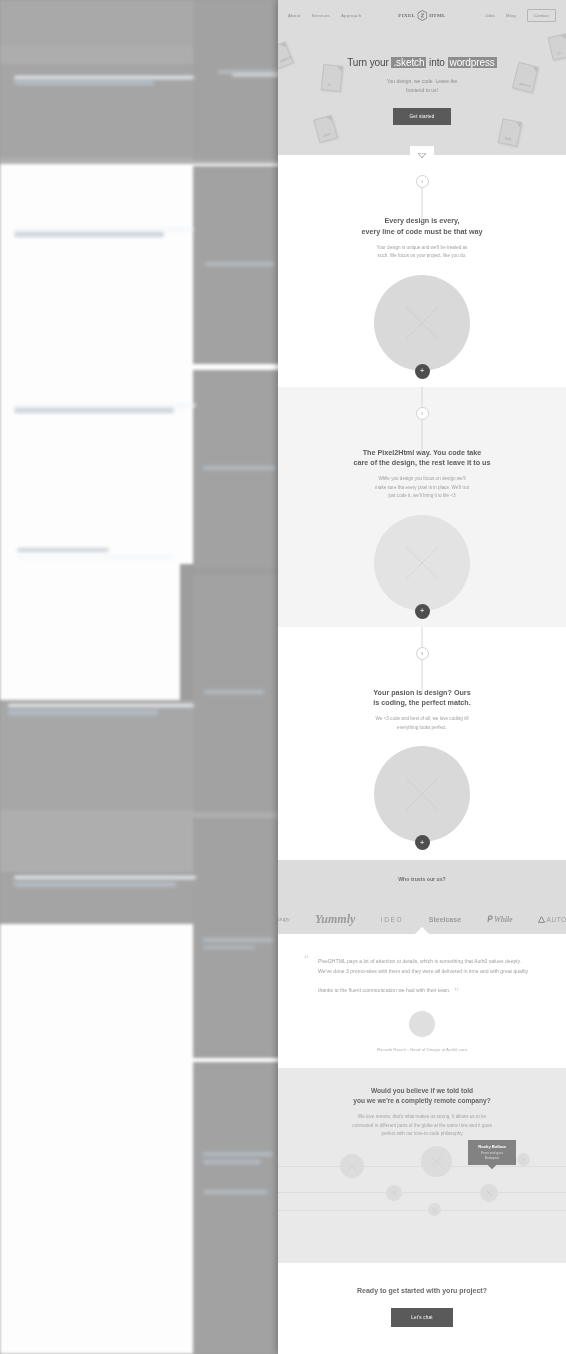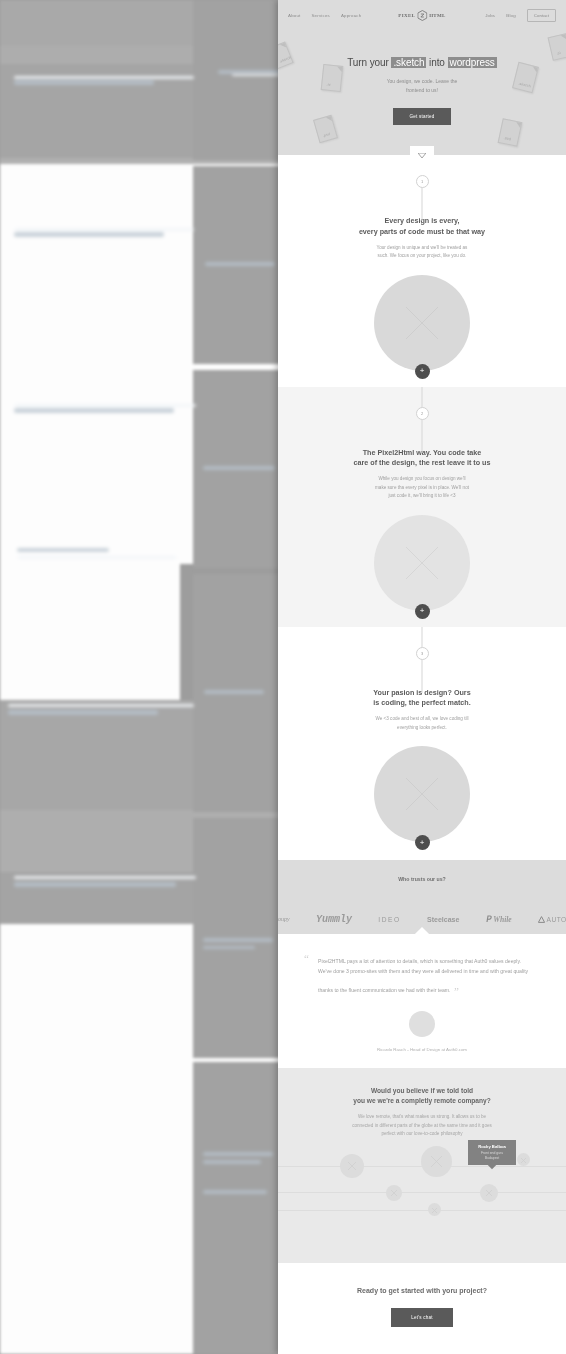--- a/index.html
+++ b/index.html
@@ -82,21 +82,21 @@
   .trust { background:#dcdcdc; text-align:center; padding:16px 0 0; position:relative; }
   .trust-h3 { font-size:5.2px; font-weight:bold; color:#6e6e6e; }
   .trust-row { display:flex; align-items:center; justify-content:center;
                gap:14px; margin-top:16px; }
   .trust-num { font-size:22px; color:#8a8a8a; font-weight:300; letter-spacing:-.5px; }
   .trust-txt { font-size:9.5px; color:#7e7e7e; text-align:left; line-height:1.45;
                max-width:140px; }
   .logos { display:flex; align-items:center; justify-content:space-between;
            padding:0 4px; margin-top:22px; height:30px; }
   .logo-item { font-size:6.6px; color:#9a9a9a; white-space:nowrap; }
-  .logo-yummly { font-family:Liberation Mono, monospace; font-style:italic; font-weight:bold; font-size:10px; }
+  .logo-yummly { font-family:Liberation Serif, serif; font-style:italic; font-weight:bold; font-size:12px; }
   .logo-ideo { letter-spacing:1.6px; font-size:6.6px; }
   .logo-steel { font-weight:bold; font-size:7px; }
   .logo-paypal { font-family:"Liberation Serif", serif; font-style:italic; font-weight:bold; font-size:7.6px; }
   .notch { position:absolute; left:50%; transform:translateX(-50%) rotate(45deg);
            bottom:-5px; width:10px; height:10px; background:#ffffff; }
 
   
   .testi { background:#fff; padding:22px 30px 16px; text-align:left; position:relative; }
   .quote-mark { font-family:"Liberation Serif", serif; font-size:11px; color:#cfcfcf;
                 position:absolute; }
@@ -250,21 +250,21 @@
             <polygon points="0,0 8,0 4,5" fill="none" stroke="#9a9a9a" stroke-width=".9"></polygon>
           </svg>
       </div>
     </div>
 
     <div class="step" style="padding-top:20px;padding-bottom:8px;">
       <div class="vline" style="top:30px;height:36px;"></div>
       <div class="numdot">1</div>
       <div class="step-h2">
         <div>Every design is every,</div>
-        <div>every parts of code must be that way</div>
+        <div>every line of code must be that way</div>
       </div>
       <div class="step-p">
         <div>Your design is unique and we'll be treated as</div>
         <div>such. We focus on your project, like you do.</div>
       </div>
       <div class="circle-ph">
         <svg width="96" height="96" viewBox="0 0 96 96" style="position:absolute;inset:0;">
           <line x1="32" y1="32" x2="64" y2="64" stroke="#cecece" stroke-width="1"></line>
           <line x1="64" y1="32" x2="32" y2="64" stroke="#cecece" stroke-width="1"></line>
         </svg>

